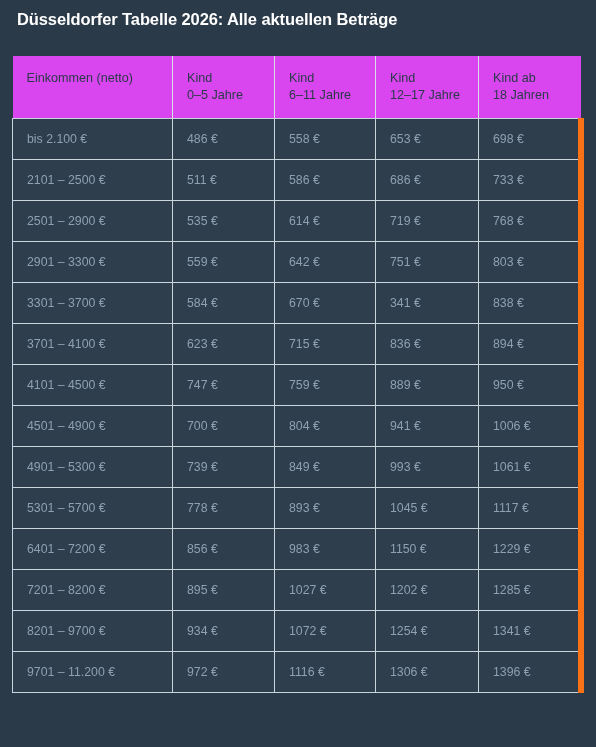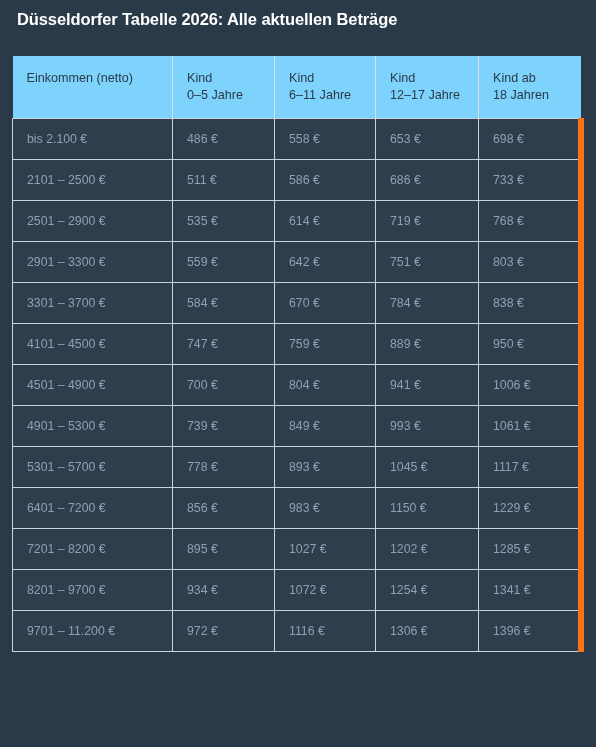--- a/index.html
+++ b/index.html
@@ -56,21 +56,21 @@
   }
 
   table.dt col.c0 { width: 160px; }
   table.dt col.c1 { width: 102px; }
   table.dt col.c2 { width: 101px; }
   table.dt col.c3 { width: 103px; }
   table.dt col.c4 { width: 102px; }
 
   
   table.dt thead th {
-    background: #7dd3fc;
+    background: #d946ef;
     color: #2a3a48;
     font-size: 12.6px;
     font-weight: normal;
     text-align: left;
     vertical-align: top;
     padding: 14px 0 14px 14px;
     height: 60px;
     box-sizing: border-box;
     line-height: 17px;
     border-right: 1px solid #d8dee4;
@@ -160,22 +160,29 @@
             <td>2901 – 3300 €</td>
             <td>559 €</td>
             <td>642 €</td>
             <td>751 €</td>
             <td>803 €</td>
           </tr>
           <tr>
             <td>3301 – 3700 €</td>
             <td>584 €</td>
             <td>670 €</td>
-            <td>784 €</td>
+            <td>341 €</td>
             <td>838 €</td>
+          </tr>
+          <tr>
+            <td>3701 – 4100 €</td>
+            <td>623 €</td>
+            <td>715 €</td>
+            <td>836 €</td>
+            <td>894 €</td>
           </tr>
           <tr>
             <td>4101 – 4500 €</td>
             <td>747 €</td>
             <td>759 €</td>
             <td>889 €</td>
             <td>950 €</td>
           </tr>
           <tr>
             <td>4501 – 4900 €</td>

